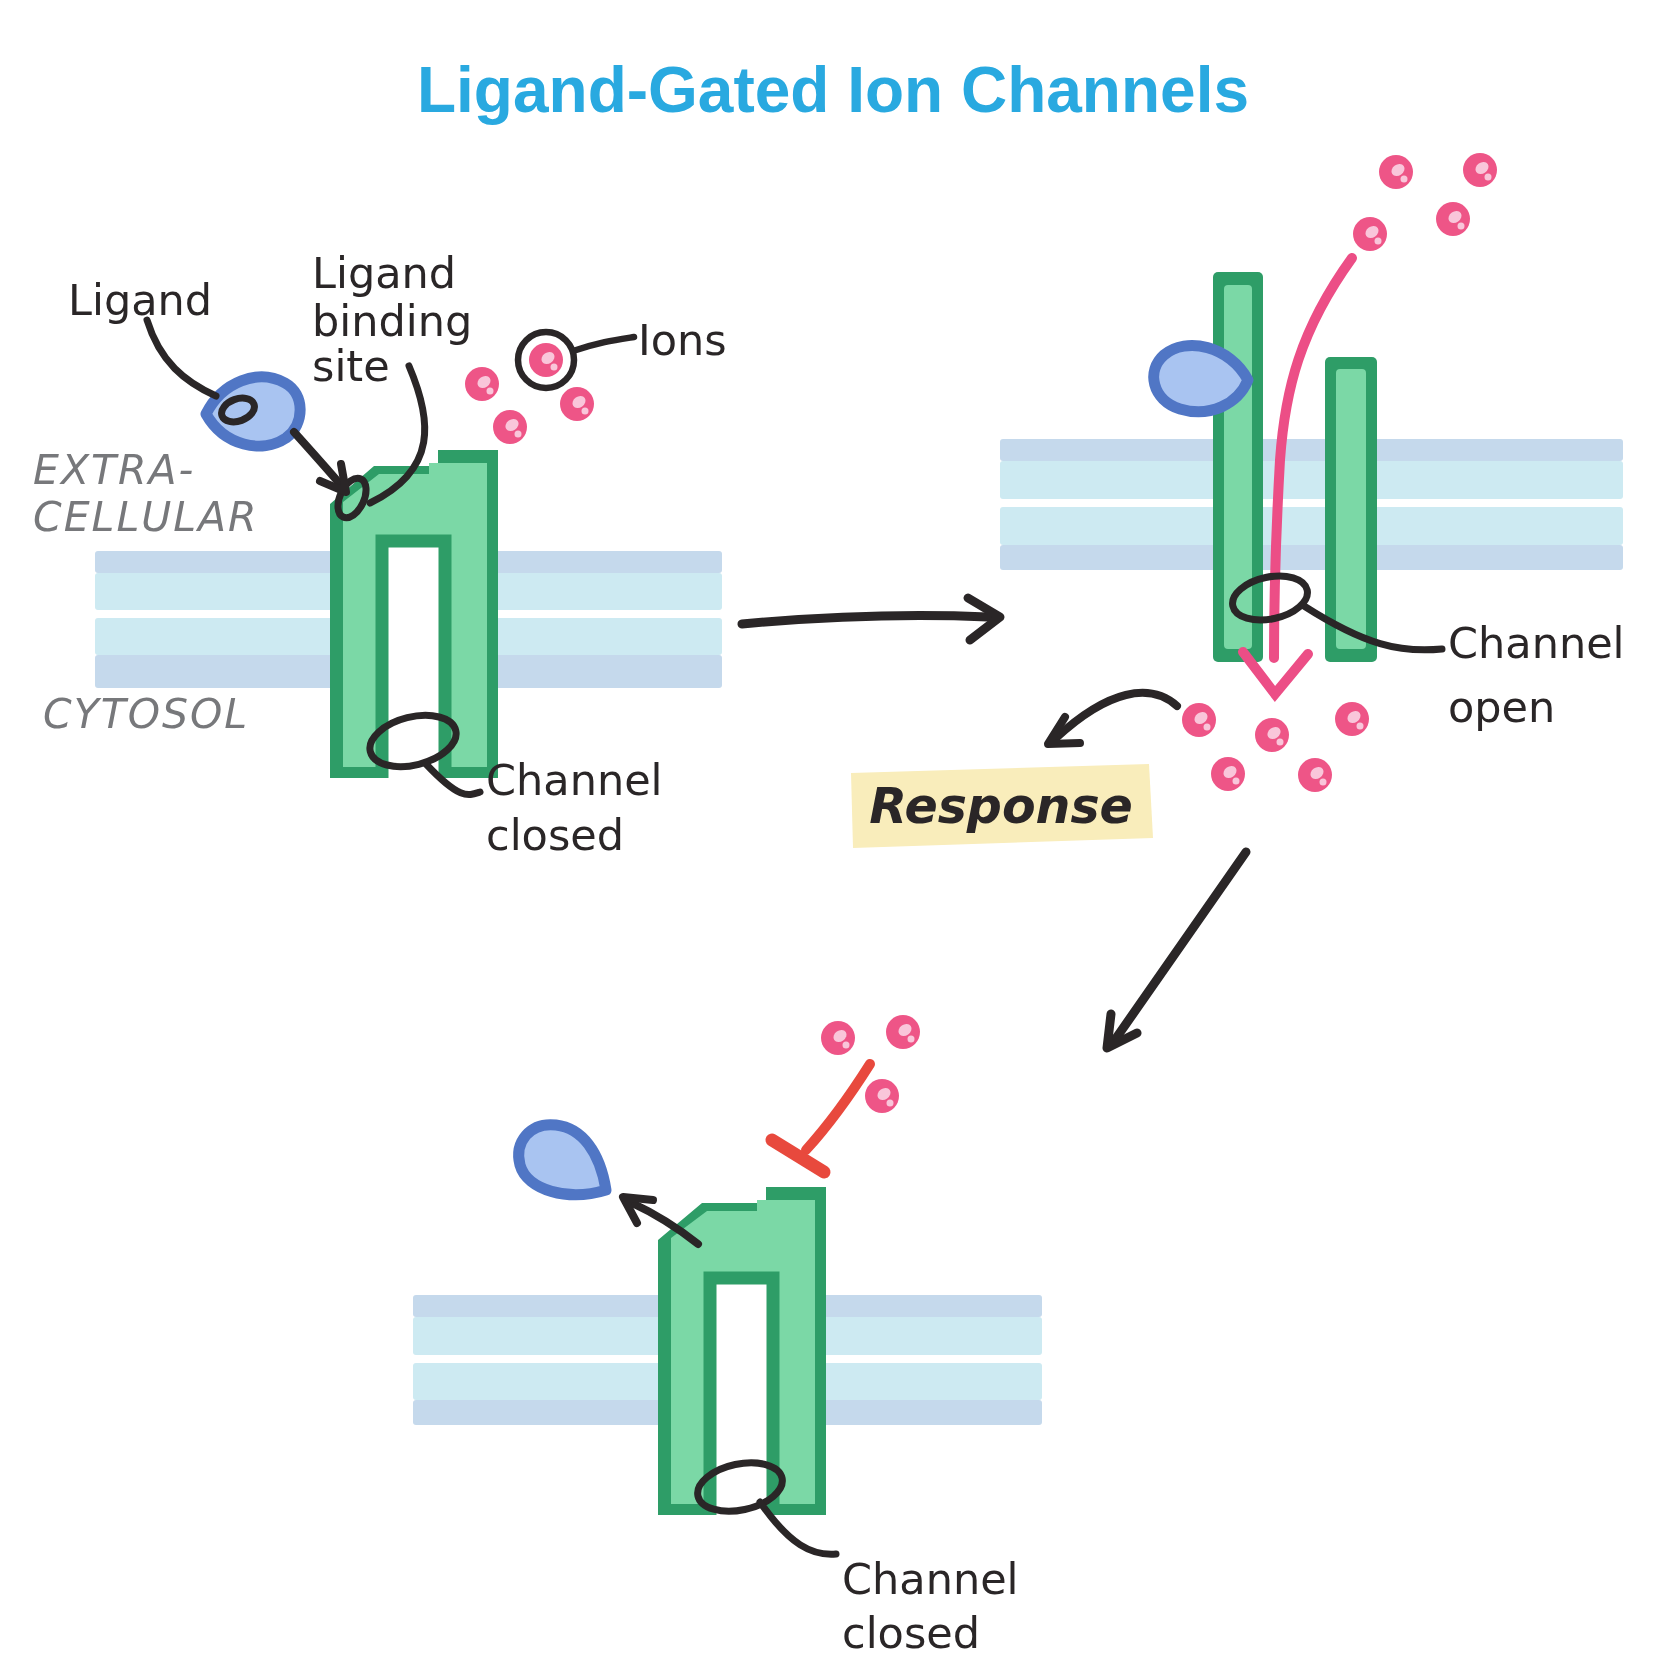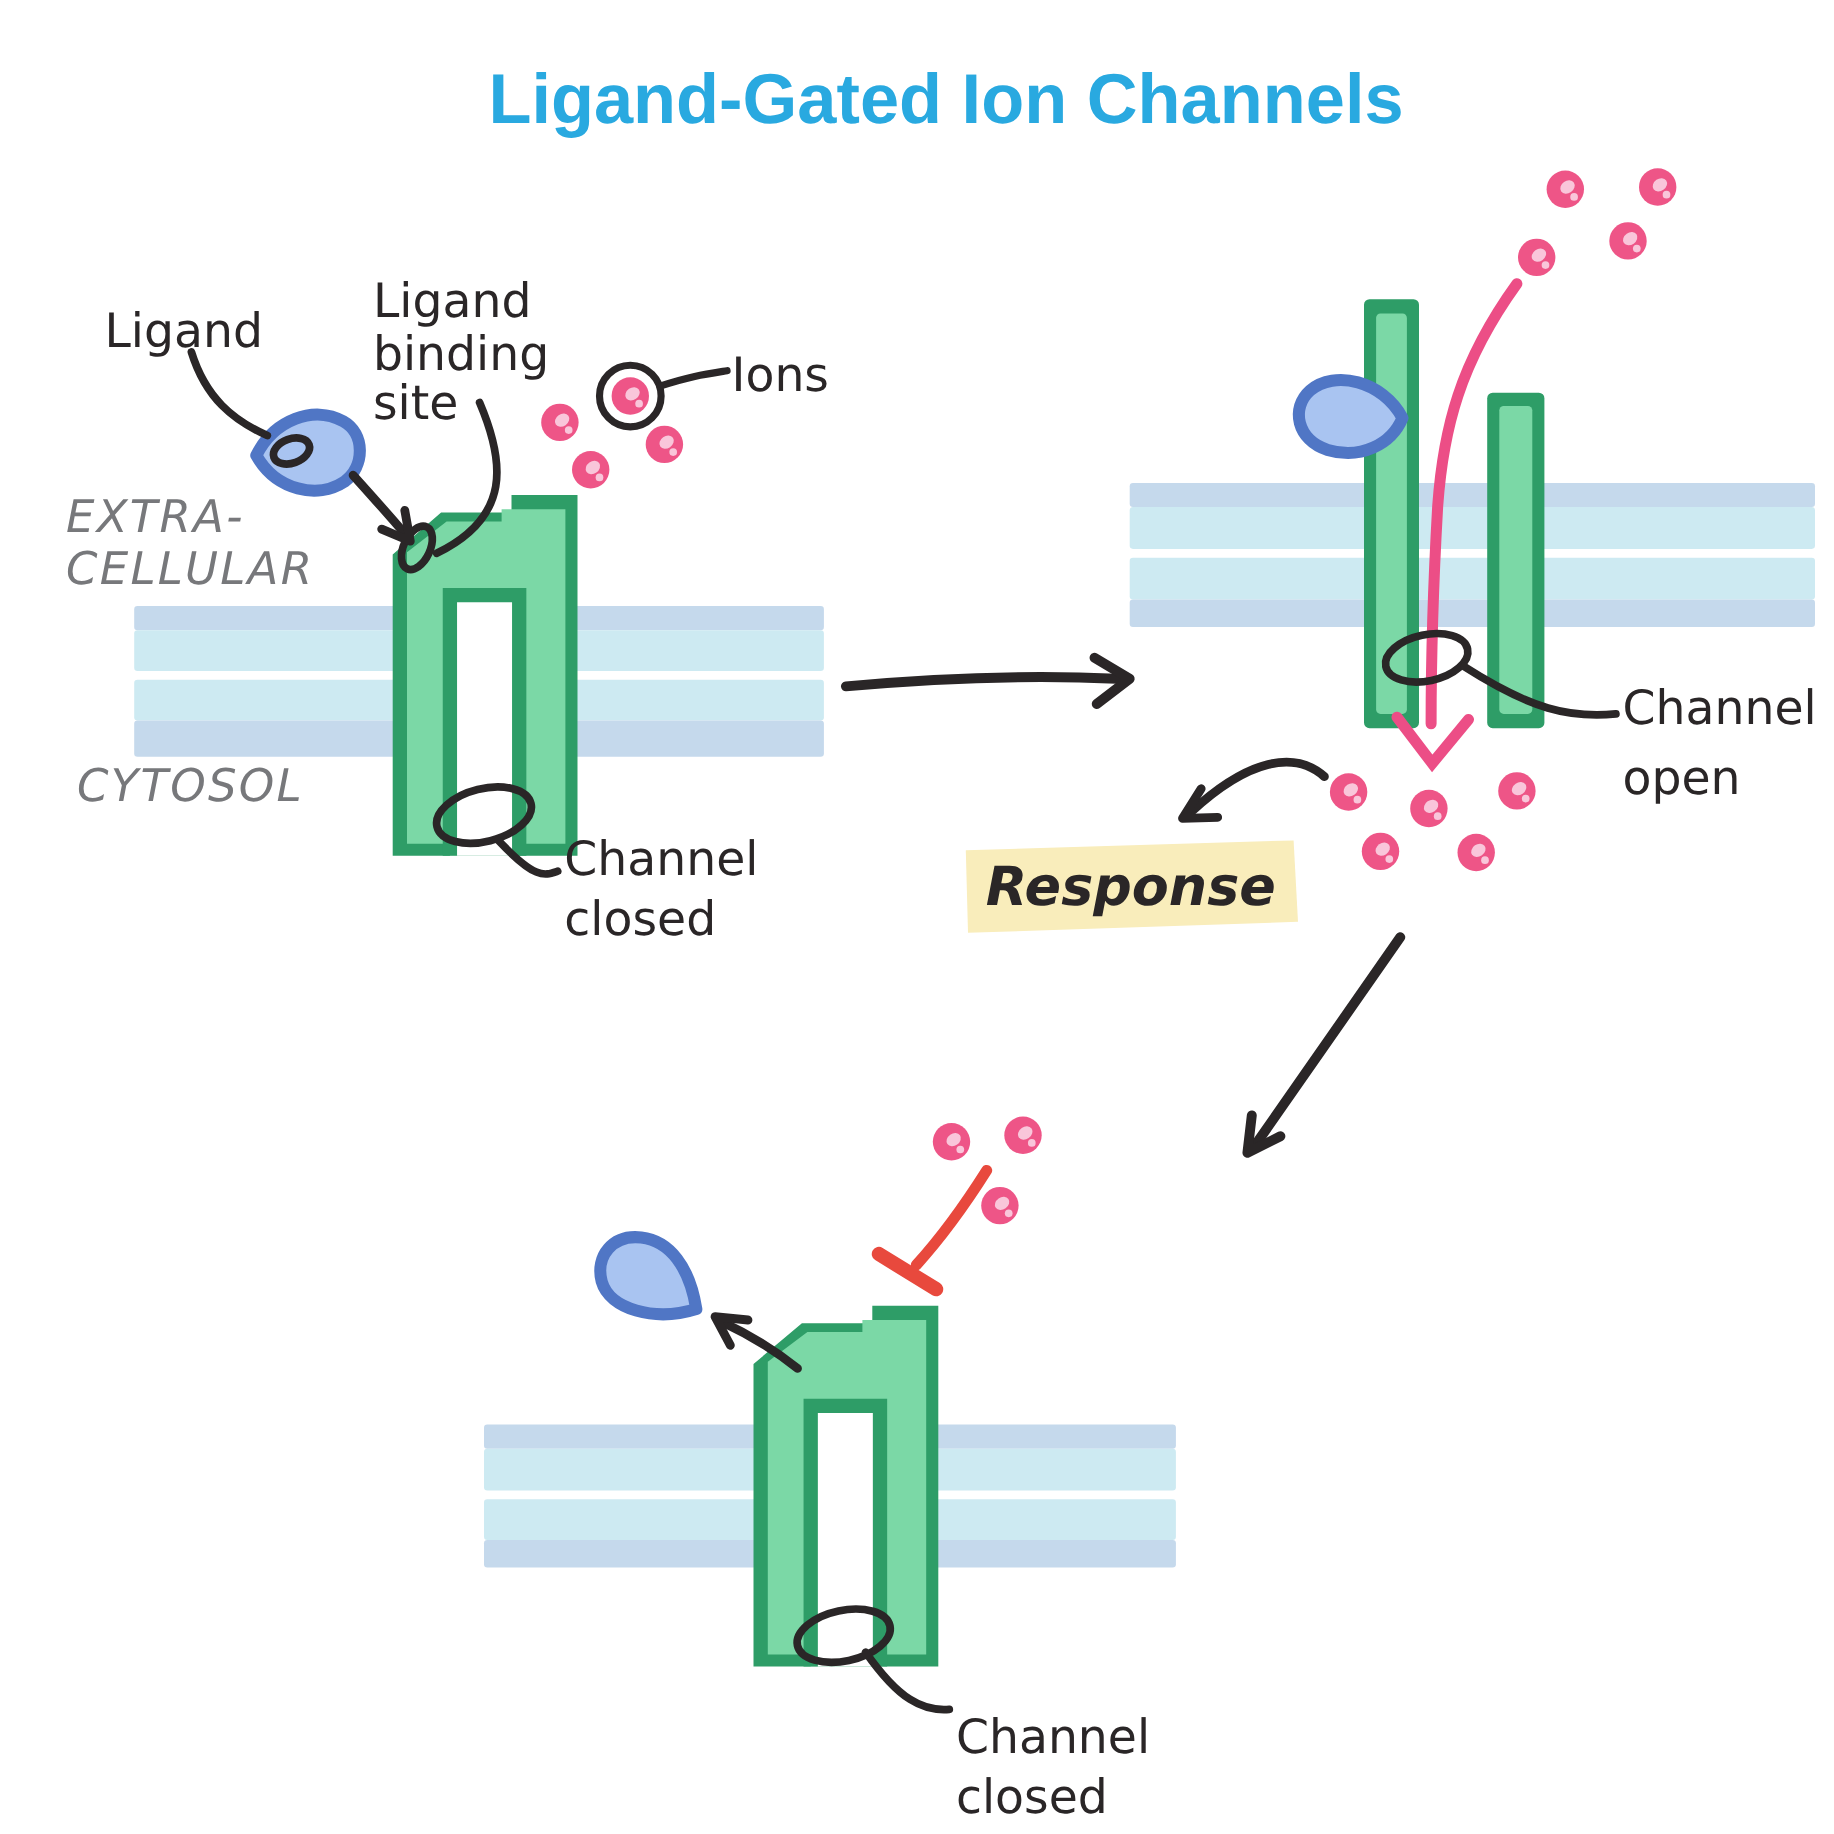--- a/index.html
+++ b/index.html
@@ -3,21 +3,21 @@
 <meta charset="utf-8">
 <style>
   :root{
     --title-blue:#29a9e0; --channel-dark:#2e9d67; --channel-light:#7bd8a6;
     --membrane-outer:#c5d9ec; --membrane-inner:#cdeaf2; --ion-pink:#ee5587;
     --ion-highlight:#f9c6da; --ligand-fill:#a9c4f1; --ligand-border:#5076c5;
     --ink:#2a2627; --label-gray:#77787b; --response-yellow:#f9edbb;
     --inhibit-red:#e8493d; --flow-pink:#ec4e86;
   }
   html,body{margin:0;padding:0;background:#ffffff;}
-  .stage{width:1535px;height:1667px;position:relative;padding-left:27px;}
+  .stage{width:1535px;height:1667px;position:relative;}
   text{user-select:none;}
   .t-title{font:bold 64px "Liberation Sans",sans-serif;fill:var(--title-blue);}
   .t-hand{font:43px "DejaVu Sans",sans-serif;fill:var(--ink);}
   .t-gray{font:italic 41px "DejaVu Sans",sans-serif;fill:var(--label-gray);letter-spacing:2px;}
   .t-resp{font:italic 700 49px "DejaVu Sans",sans-serif;fill:var(--ink);}
   .f-chdark{fill:var(--channel-dark);}
   .f-chlight{fill:var(--channel-light);}
   .f-mem-outer{fill:var(--membrane-outer);}
   .f-mem-inner{fill:var(--membrane-inner);}
   .f-ion{fill:var(--ion-pink);}

